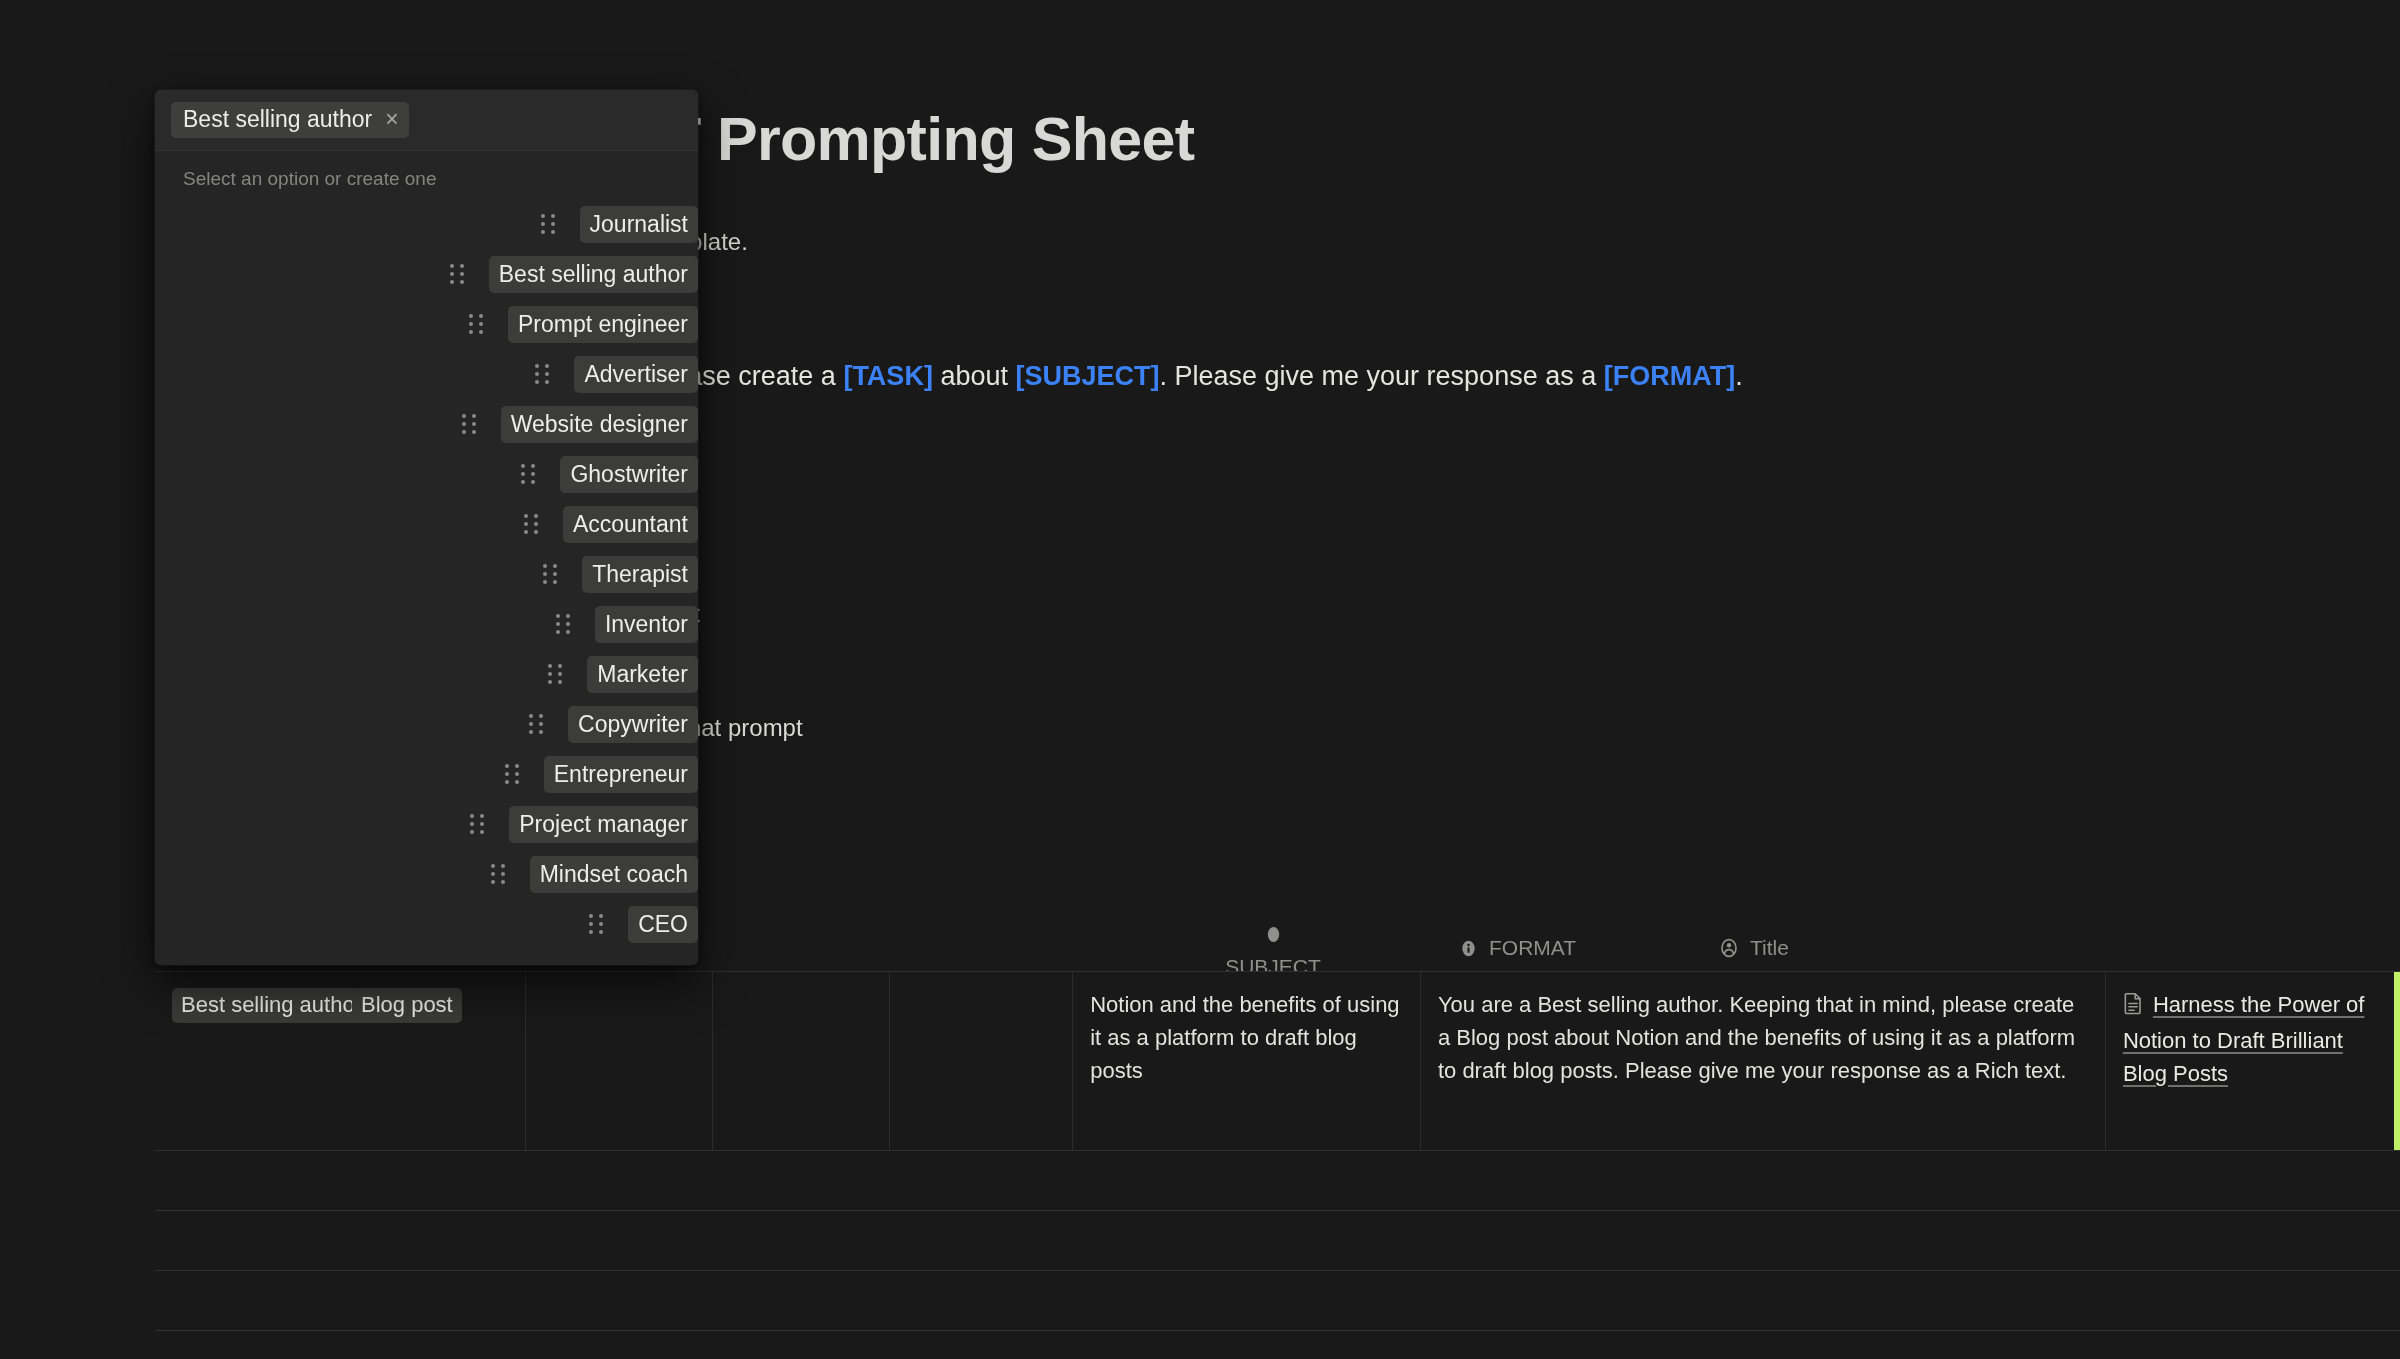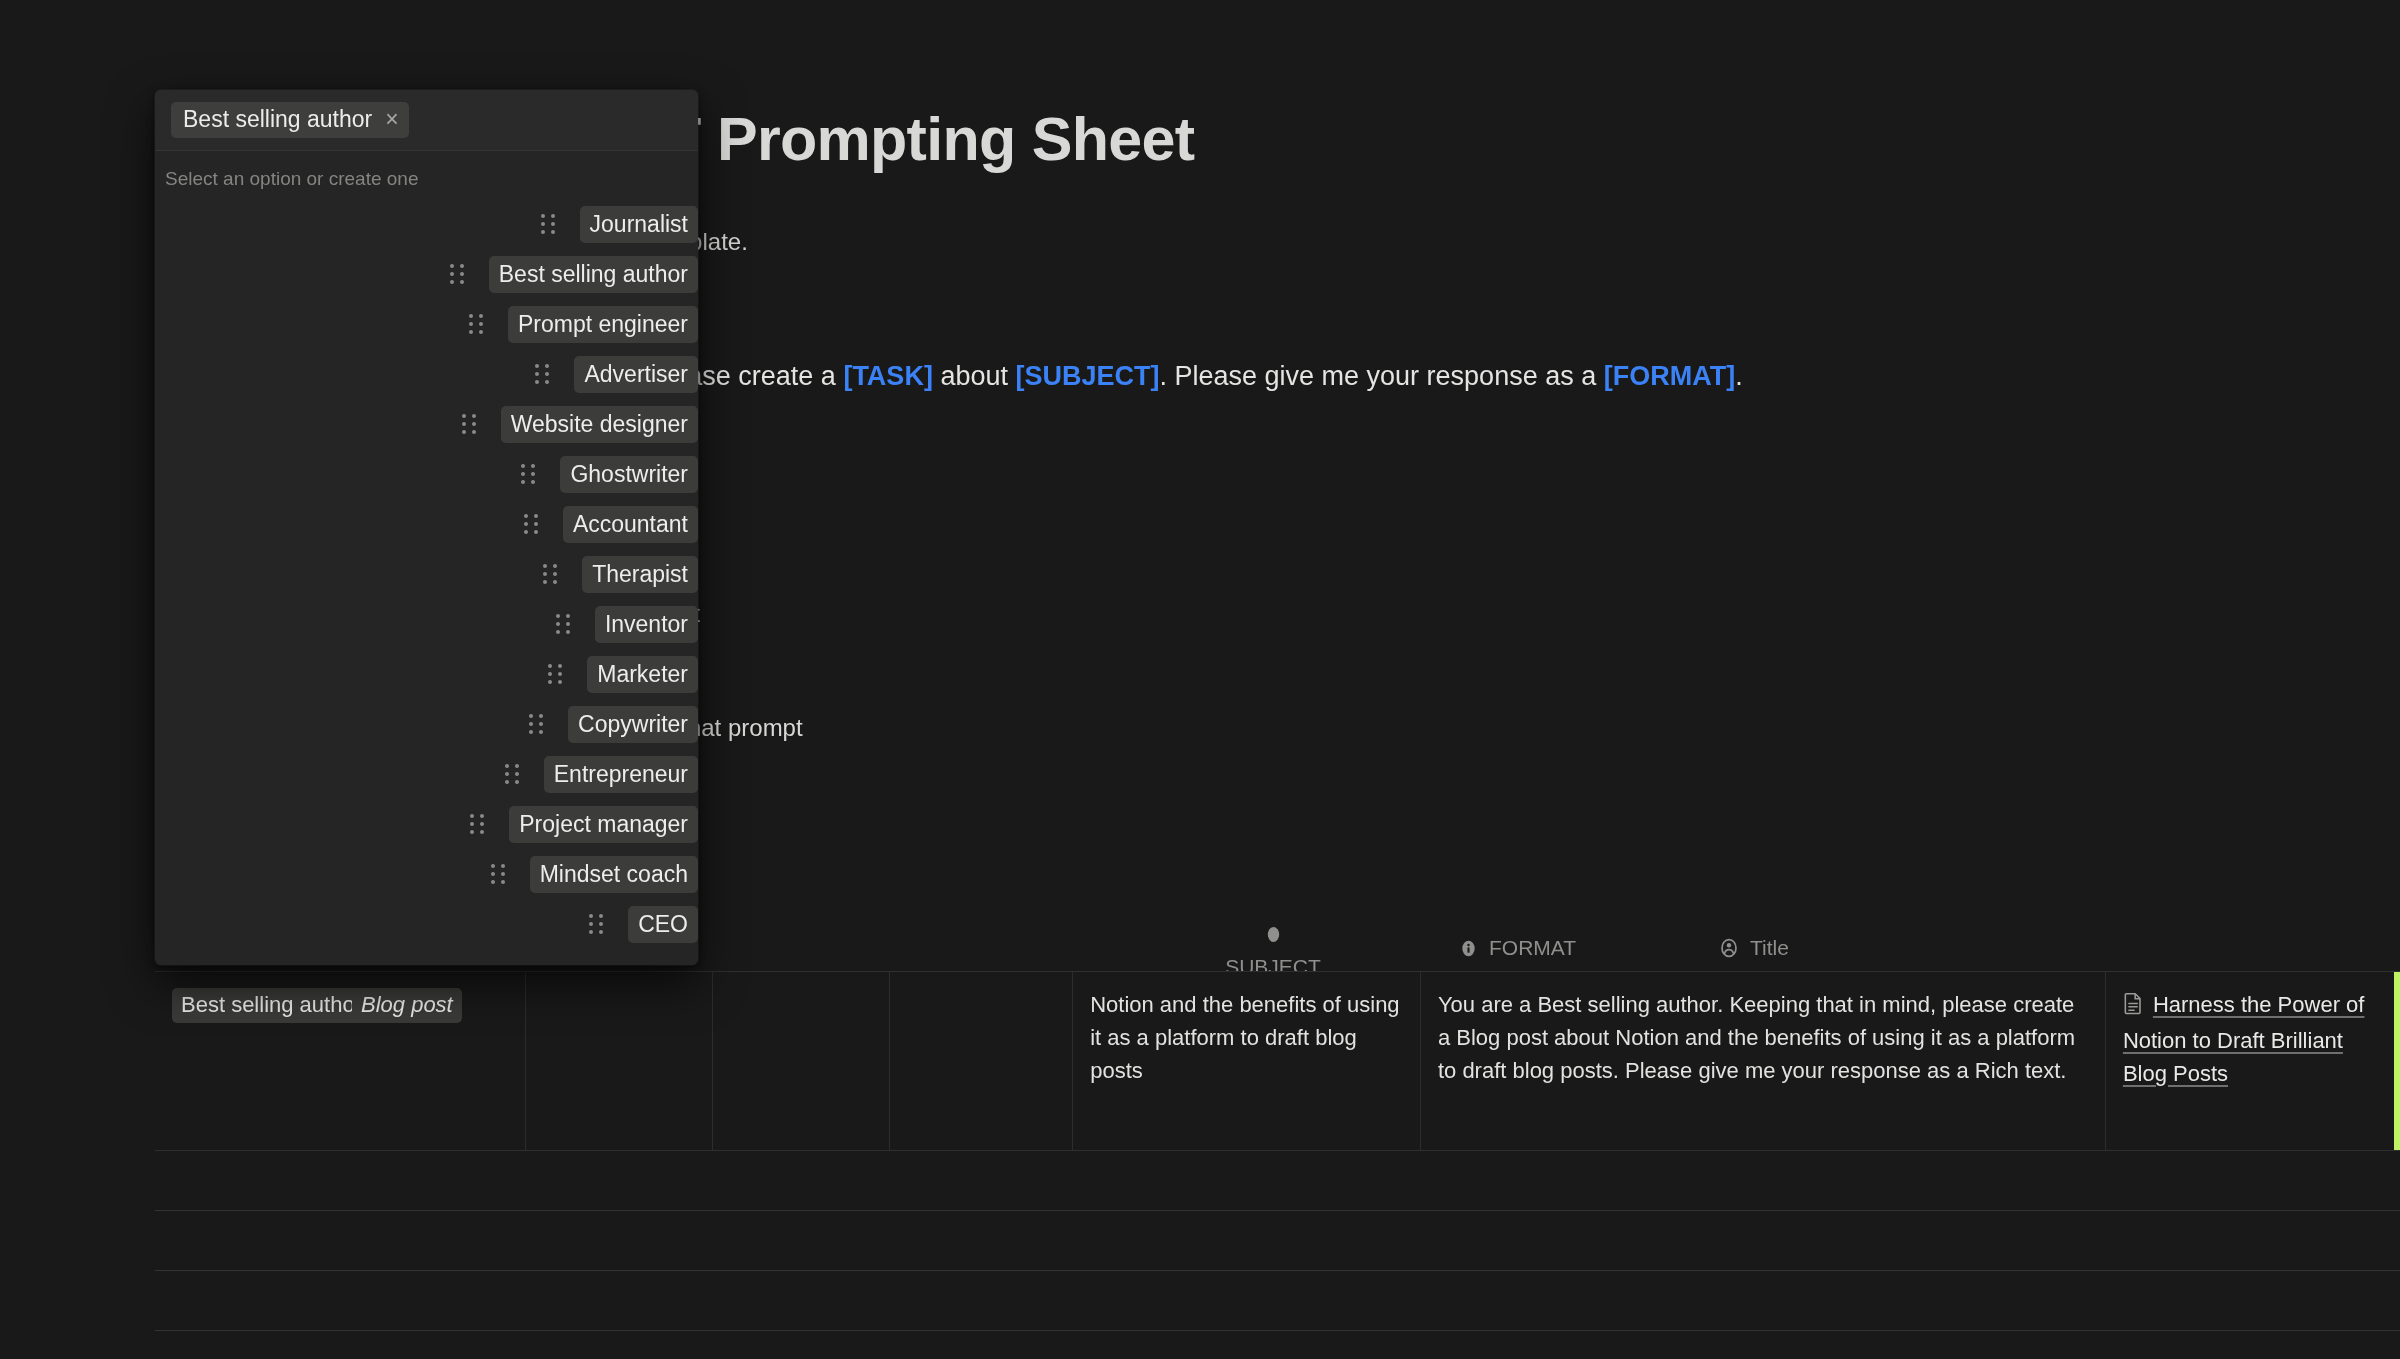--- a/index.html
+++ b/index.html
@@ -109,21 +109,21 @@
   }
   .td {
     padding: 16px 17px 10px 17px;
     box-sizing: border-box;
     border-right: 1px solid #2c2c2c;
     font-size: 22px;
     line-height: 33px;
     color: #e2e2e0;
   }
   .td.c0 { width: 180px; border-right: none;}
-  .td.c1 { width: 195px; font-style: italic; }
+  .td.c1 { width: 195px; }
   .td.c2 { width: 190px; }
   .td.c3 { width: 180px; }
   .td.c4 { width: 187px; }
   .td.c5 { width: 355px; }
   .td.c6 { width: 260px; }
   .td.c7 { width: 700px; }
   .td.last { border-right: 6px solid #bef264; }
 
   .empty-row {
     height: 59px;
@@ -189,21 +189,21 @@
   }
   .dd-chip .x {
     color: #a6a6a4;
     font-size: 23px;
     line-height: 1;
     cursor: pointer;
   }
   .dd-hint {
     font-size: 19px;
     color: #848482;
-    padding: 17px 0 9px 10px;
+    padding: 17px 0 9px 28px;
   }
   .dd-list { padding-bottom: 16px; }
   .dd-item {
     display: flex;
     align-items: center;
     height: 50px;
     padding-left: 26px;
     cursor: pointer;
     justify-content: flex-end;
   }

